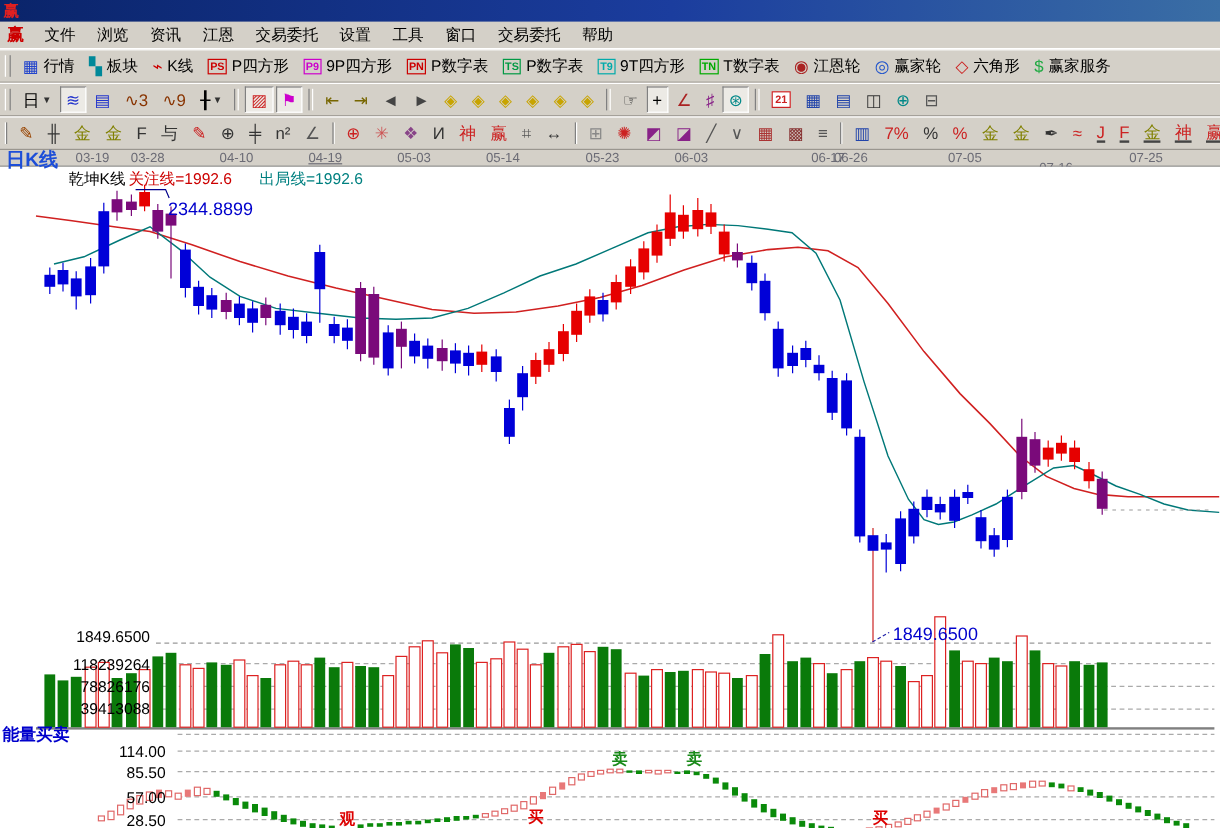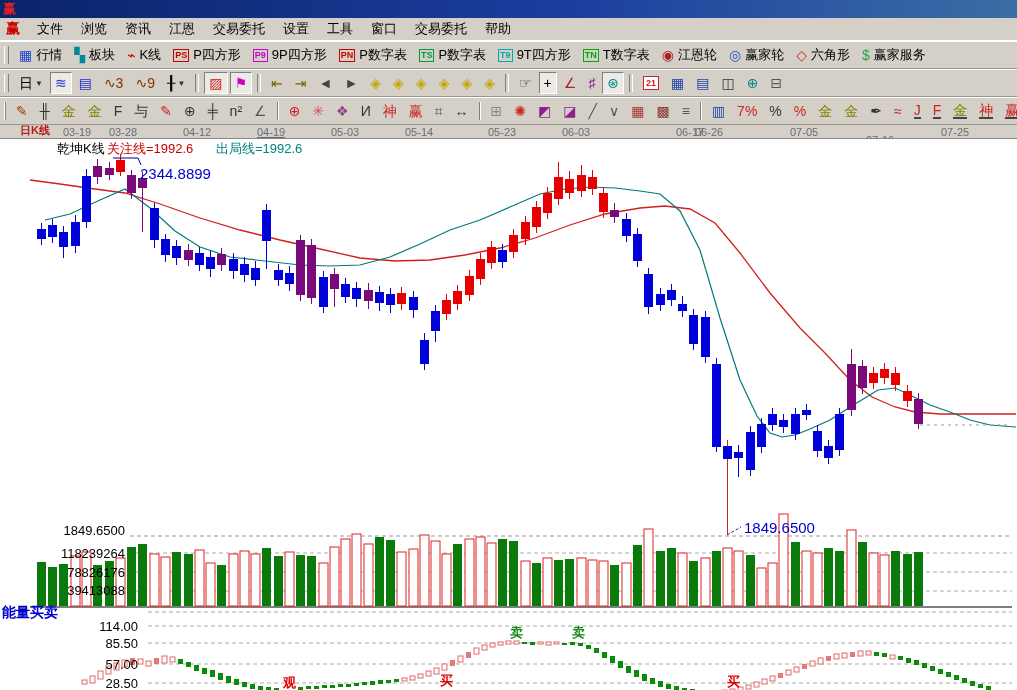--- a/index.html
+++ b/index.html
@@ -22,21 +22,21 @@
   .tbtn .g{font-size:14px;line-height:14px;}
   .tbtn .lbl{margin-left:4px;font-size:13px;color:#000;}
   .tbtn .badge{font-size:9px;font-weight:bold;border:1px solid;padding:0 1px;line-height:11px;}
   .tbtn .box21{font-size:9px;font-weight:bold;border:1px solid #cc2222;color:#cc2222;padding:0 2px;line-height:12px;background:#fff;}
   .tbtn .dd{font-size:8px;color:#333;margin-left:2px;}
   .tbtn .ang{border-bottom:2px solid #444;padding-bottom:0;}
   .sep{width:2px;height:18px;border-left:1px solid #808080;border-right:1px solid #fff;margin:0 4px;}
   
   #datestrip{position:relative;height:13px;background:#d4d0c8;border-bottom:1px solid #888;}
   #datestrip .dt{position:absolute;top:1px;font-size:11px;color:#6b6b75;}
-  #kline-tag{position:absolute;left:20px;top:-2px;color:#b91c1c;font-size:11px;font-weight:bold;z-index:5;}
+  #kline-tag{position:absolute;left:5px;top:-2px;color:#1d4ed8;font-size:16px;font-weight:bold;z-index:5;}
   
   #chartwrap{position:relative;height:559px;background:#fff;}
   svg text{font-family:"Liberation Sans","DejaVu Sans",sans-serif;}
 </style>
 </head>
 <body>
 
 <div id="win">
   <div id="titlebar">
     <span id="app-icon">赢</span>
@@ -331,21 +331,21 @@
         <span class="g ang" style="color: rgb(204, 34, 34);">神</span>
       </button>
       <button class="tbtn">
         <span class="g ang" style="color: rgb(204, 34, 34);">赢</span>
       </button>
     </div>
   <div id="datestrip">
     <span id="kline-tag">日K线</span>
   <span class="dt" style="left: 35px; margin-left: 28px;">03-19</span>
       <span class="dt" style="left: 109px;">03-28</span>
-      <span class="dt" style="left: 183px;">04-12</span>
+      <span class="dt" style="left: 183px;">04-10</span>
       <span class="dt" style="left: 257px; text-decoration: underline;">04-19</span>
       <span class="dt" style="left: 331px;">05-03</span>
       <span class="dt" style="left: 405px;">05-14</span>
       <span class="dt" style="left: 488px;">05-23</span>
       <span class="dt" style="left: 562px;">06-03</span>
       <span class="dt" style="left: 660px; margin-left: 16px;">06-17</span>
       <span class="dt" style="left: 695px;">06-26</span>
       <span class="dt" style="left: 790px;">07-05</span>
       <span class="dt" style="left: 866px; margin-top: 8px;">07-16</span>
       <span class="dt" style="left: 941px;">07-25</span>

